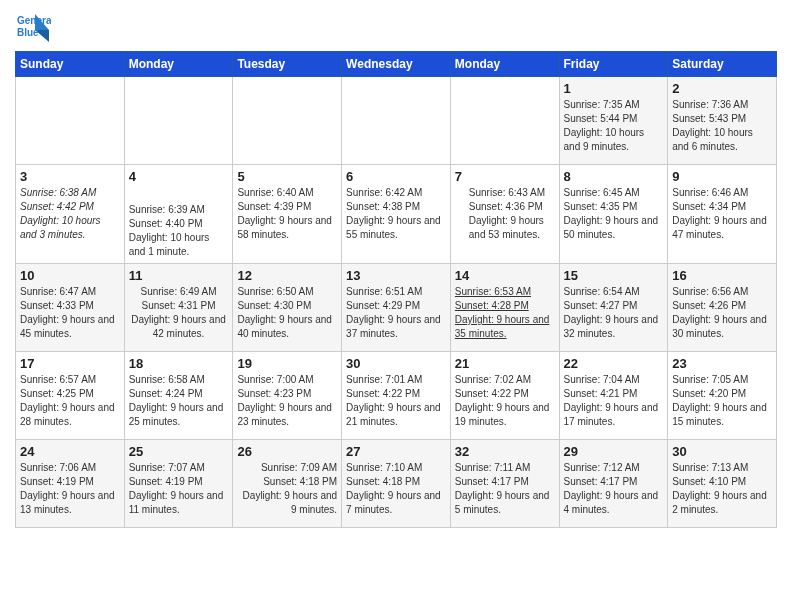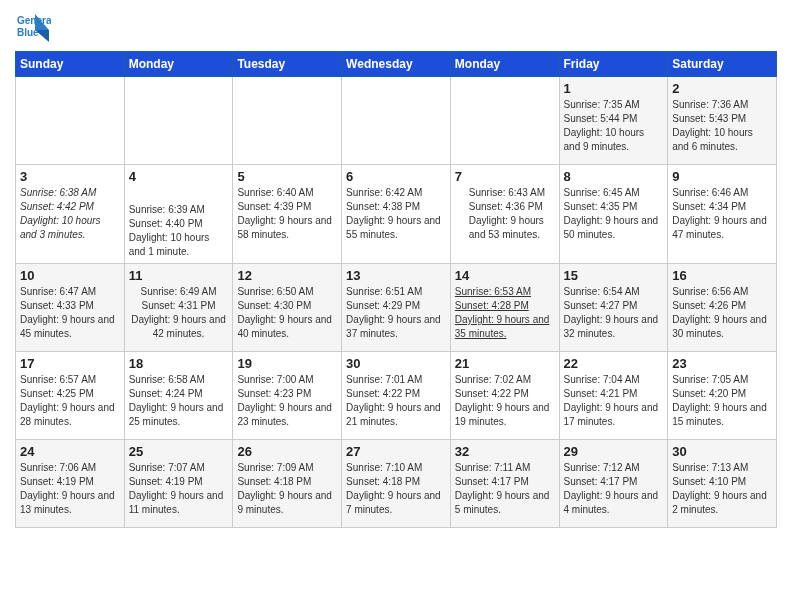--- a/index.html
+++ b/index.html
@@ -275,21 +275,21 @@
 Daylight: 9 hours and 13 minutes.</div>
           </td>
           <td>
             <div class="day-num">25</div>
             <div class="day-info" style="white-space: pre-line;">Sunrise: 7:07 AM
 Sunset: 4:19 PM
 Daylight: 9 hours and 11 minutes.</div>
           </td>
           <td>
             <div class="day-num">26</div>
-            <div class="day-info" style="white-space: pre-line;">Sunrise: 7:09 AM
+            <div class="day-info" style="white-space: pre-line; text-align: right;">Sunrise: 7:09 AM
 Sunset: 4:18 PM
 Daylight: 9 hours and 9 minutes.</div>
           </td>
           <td>
             <div class="day-num">27</div>
             <div class="day-info" style="white-space: pre-line;">Sunrise: 7:10 AM
 Sunset: 4:18 PM
 Daylight: 9 hours and 7 minutes.</div>
           </td>
           <td>

